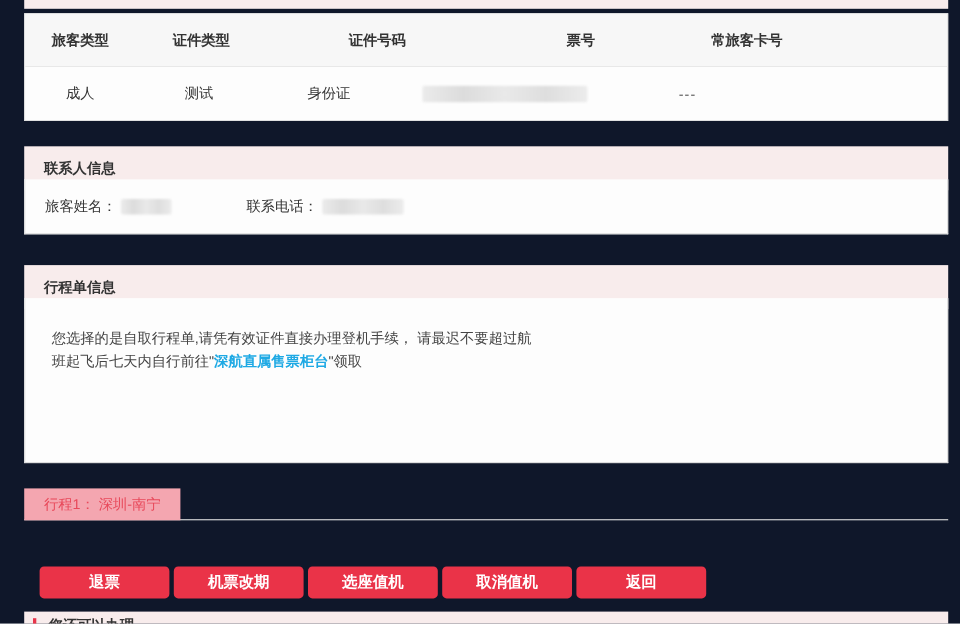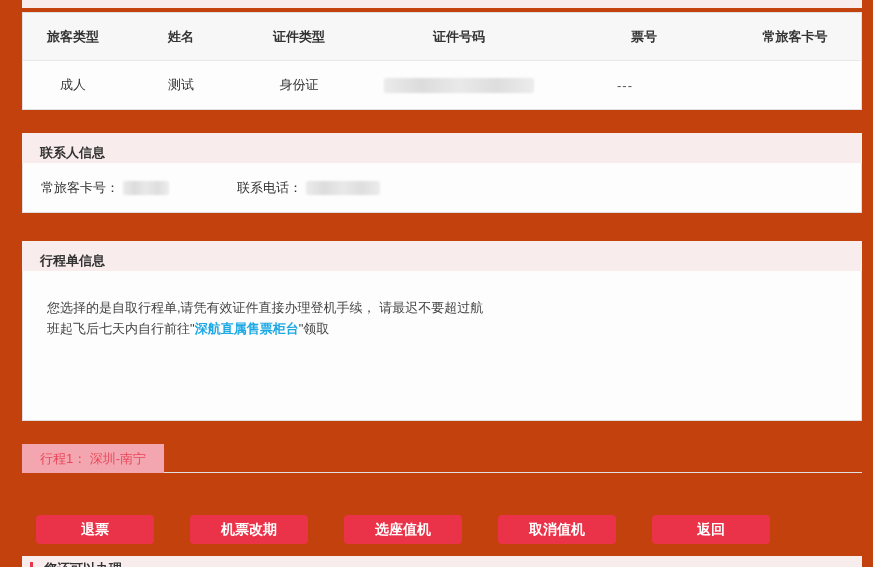--- a/index.html
+++ b/index.html
@@ -5,21 +5,21 @@
   * { margin: 0; padding: 0; box-sizing: border-box; }
   html, body { background: #ffffff; }
   body {
     font-family: "Liberation Sans", "DejaVu Sans", sans-serif;
     color: #333;
   }
   .screen {
     position: relative;
     width: 873px;
     height: 567px;
-    background: #c2410c;
+    background: #0f172a;
     overflow: hidden;
   }
   .abs { position: absolute; }
 
   
   .top-strip {
     left: 22px; top: 0; width: 840px; height: 8px;
     background: #f8ecec;
   }
 
@@ -108,21 +108,21 @@
     background: #f4a6b0;
     color: #e8495a;
     font-size: 13px;
     display: flex; align-items: center; justify-content: center;
     cursor: pointer;
   }
 
   
   .btn-row {
     left: 22px; top: 515px; width: 840px;
-    display: flex; gap: 36px; padding-left: 14px;
+    display: flex; gap: 4px; padding-left: 14px;
   }
   .btn {
     width: 118px; height: 29px;
     background: #ea3348;
     color: #ffffff;
     font-size: 14px; font-weight: bold;
     font-family: "Liberation Sans", "DejaVu Sans", sans-serif;
     border: none; border-radius: 4px;
     display: flex; align-items: center; justify-content: center;
     cursor: pointer;
@@ -146,42 +146,41 @@
 </head>
 <body>
 
 <div class="screen">
 
   <div class="abs top-strip"></div>
 
   <div class="abs ptable">
     <div class="thead">
       <div class="col c1">旅客类型</div>
-      <div class="col c2">姓名</div>
       <div class="col c3">证件类型</div>
       <div class="col c4">证件号码</div>
       <div class="col c5">票号</div>
       <div class="col c6">常旅客卡号</div>
     </div>
     <div class="trow">
       <div class="col c1">成人</div>
       <div class="col c2">测试</div>
       <div class="col c3">身份证</div>
       <div class="col c4">
         <span class="redact id"></span>
       </div>
       <div class="col c6 dashes">---</div>
     </div>
   </div>
 
   <div class="abs section-header contact-header">
     <span>联系人信息</span>
   </div>
   <div class="abs section-body contact-body">
-    <span>常旅客卡号：</span>
+    <span>旅客姓名：</span>
     <span class="redact name"></span>
     <span class="contact-phone">联系电话：</span>
     <span class="redact phone"></span>
   </div>
 
   <div class="abs section-header itin-header">
     <span>行程单信息</span>
   </div>
   <div class="abs section-body itin-body">
     <span>您选择的是自取行程单,请凭有效证件直接办理登机手续， 请最迟不要超过航</span><br>

